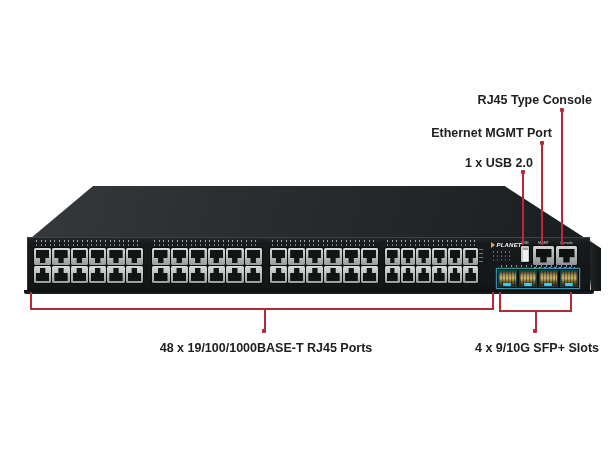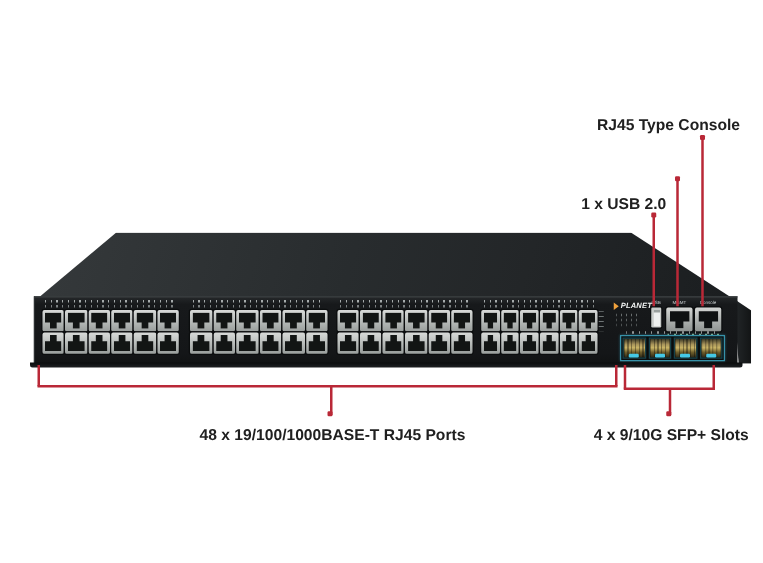--- a/index.html
+++ b/index.html
@@ -149,20 +149,21 @@
     content:"";position:absolute;left:50%;transform:translateX(-50%);bottom:0;
     width:8px;height:3.5px;background:#45c8e6;border-radius:1px;
   }
 </style>
 </head>
 <body>
 
 <div class="scene">
 
   <div class="co-label lbl-console">RJ45 Type Console</div>
+  <div class="co-label lbl-mgmt">Ethernet MGMT Port</div>
   <div class="co-label lbl-usb">1 x USB 2.0</div>
 
   <div class="co-line line-console">
       <i class="dot t"></i>
     </div>
   <div class="co-line line-mgmt">
       <i class="dot t"></i>
     </div>
   <div class="co-line line-usb">
       <i class="dot t"></i>

